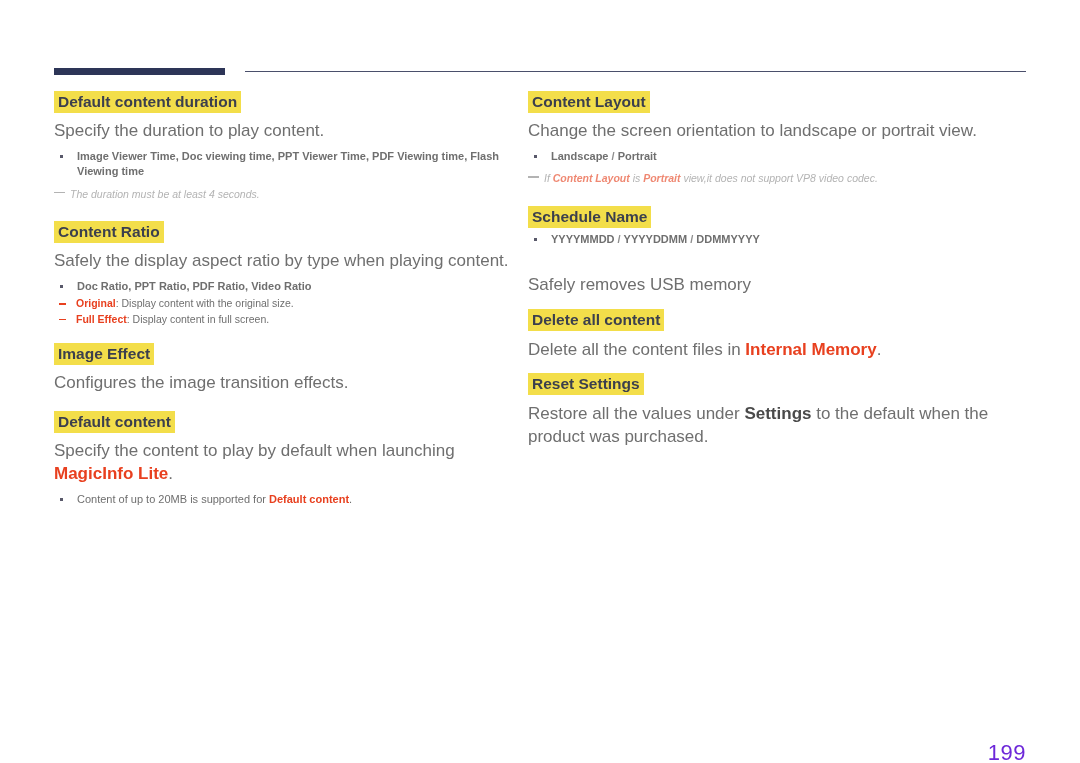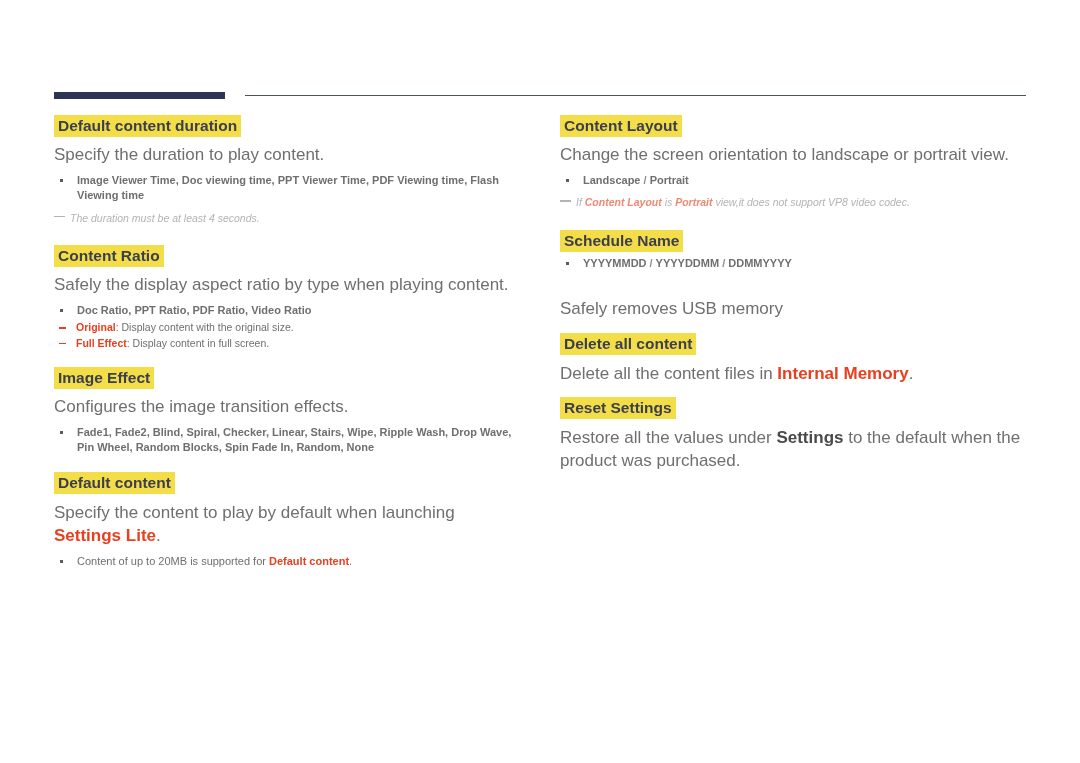--- a/index.html
+++ b/index.html
@@ -41,29 +41,28 @@
     background: #4a4f6b;
   }
 
   
   .page {
     position: absolute;
     left: 0;
     top: 0;
     width: 1080px;
     height: 555px;
-    margin-top: 24px;
   }
 
   .col {
     position: absolute;
     top: 92px;
   }
   .col-left  { left: 54px;  width: 470px; }
-  .col-right { left: 560px; width: 470px; }
+  .col-right { left: 528px; width: 470px; }
 
   
   .sect { margin-bottom: 0; }
 
   h2.heading {
     margin: 0;
     font-size: 15.5px;
     font-weight: bold;
     line-height: 1.25;
     display: inline-block;
@@ -227,30 +226,27 @@
         <li><span class="kw-red">Original</span><span>: Display content with the original size.</span></li>
         <li><span class="kw-red">Full Effect</span><span>: Display content in full screen.</span></li>
       </ul>
     </div>
 
     <div class="gap-md"></div>
 
     <div class="sect">
       <h2 class="heading"><span class="hl">Image Effect</span></h2>
       <p class="body">Configures the image transition effects.</p>
-      <ul class="bullets">
-        <li class="bold-red">Fade1, Fade2, Blind, Spiral, Checker, Linear, Stairs, Wipe, Ripple Wash, Drop Wave, Pin Wheel, Random Blocks, Spin Fade In, Random, None</li>
-      </ul>
     </div>
 
     <div class="gap-md"></div>
 
     <div class="sect">
       <h2 class="heading"><span class="hl">Default content</span></h2>
-      <p class="body"><span>Specify the content to play by default when launching </span><span class="kw-red">Settings Lite</span><span>.</span></p>
+      <p class="body"><span>Specify the content to play by default when launching </span><span class="kw-red">MagicInfo Lite</span><span>.</span></p>
       <ul class="bullets">
         <li class="plain"><span>Content of up to 20MB is supported for </span><span class="kw-red">Default content</span><span>.</span></li>
       </ul>
     </div>
 
   </div>
 
   <div class="col col-right">
 
     <div class="sect">

